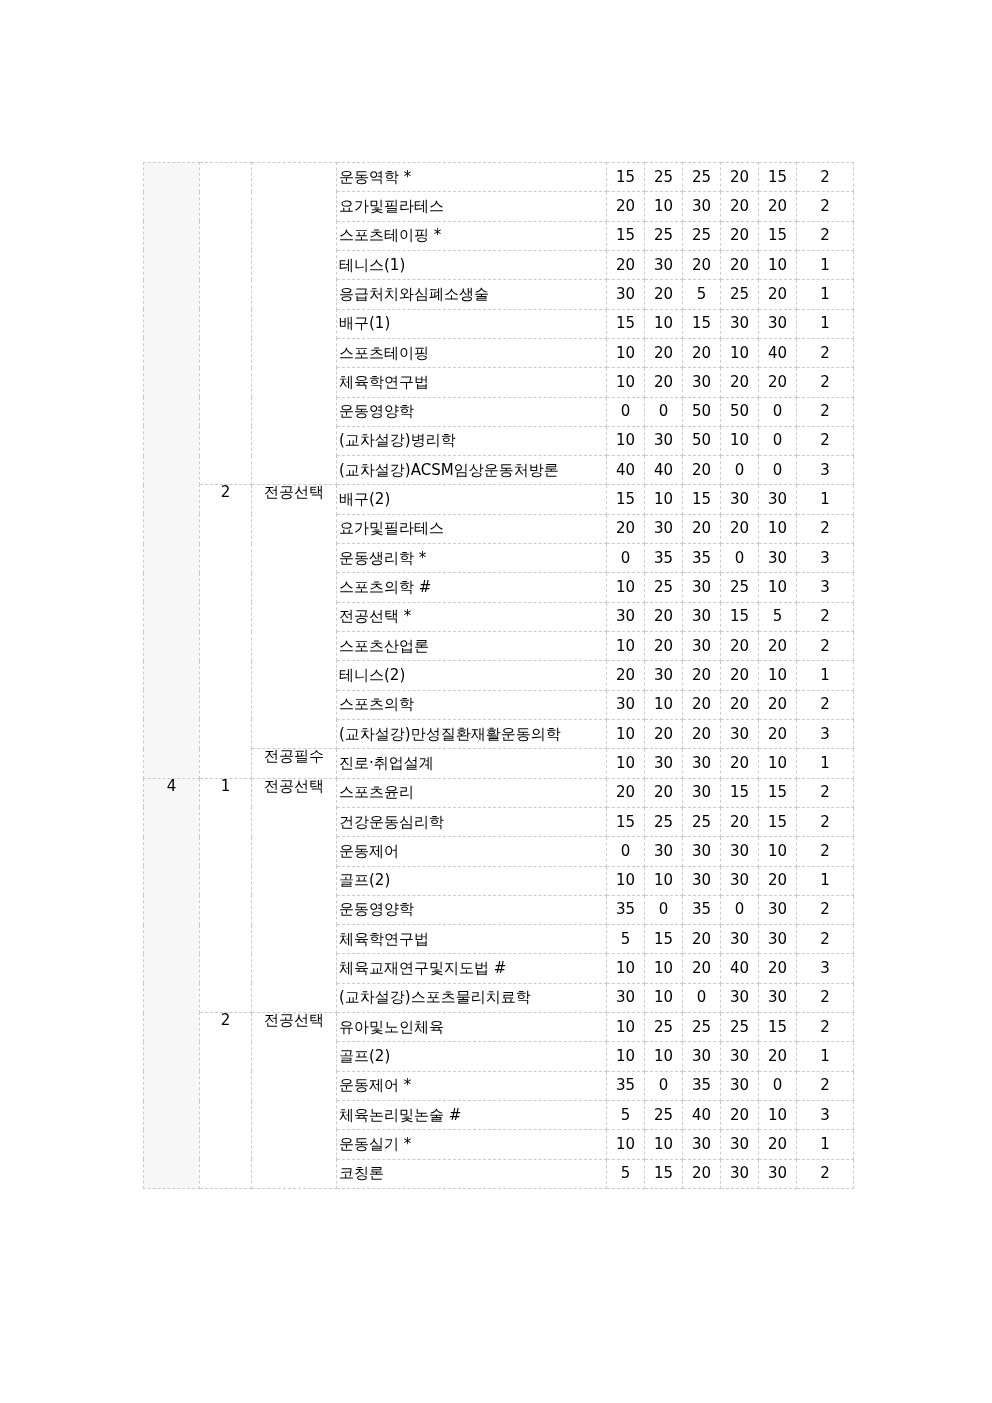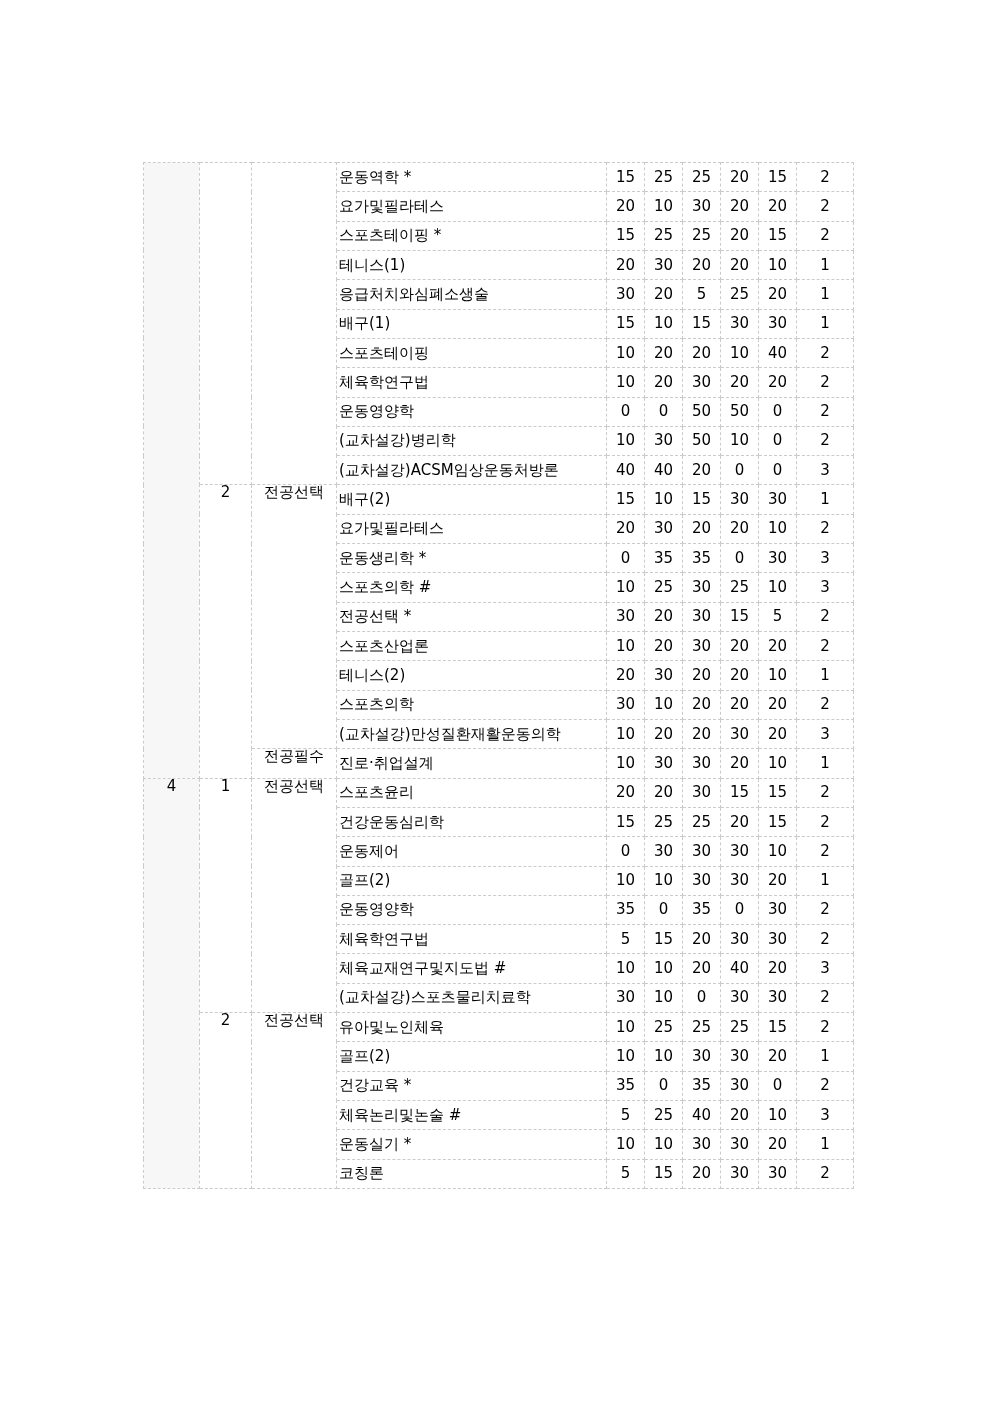--- a/index.html
+++ b/index.html
@@ -345,21 +345,21 @@
         <tr>
           <td class="c-course">골프(2)</td>
           <td class="c-num">10</td>
           <td class="c-num">10</td>
           <td class="c-num">30</td>
           <td class="c-num">30</td>
           <td class="c-num">20</td>
           <td class="c-credit">1</td>
         </tr>
         <tr>
-          <td class="c-course">건강교육 *</td>
+          <td class="c-course">운동제어 *</td>
           <td class="c-num">35</td>
           <td class="c-num">0</td>
           <td class="c-num">35</td>
           <td class="c-num">30</td>
           <td class="c-num">0</td>
           <td class="c-credit">2</td>
         </tr>
         <tr>
           <td class="c-course">체육논리및논술 #</td>
           <td class="c-num">5</td>

